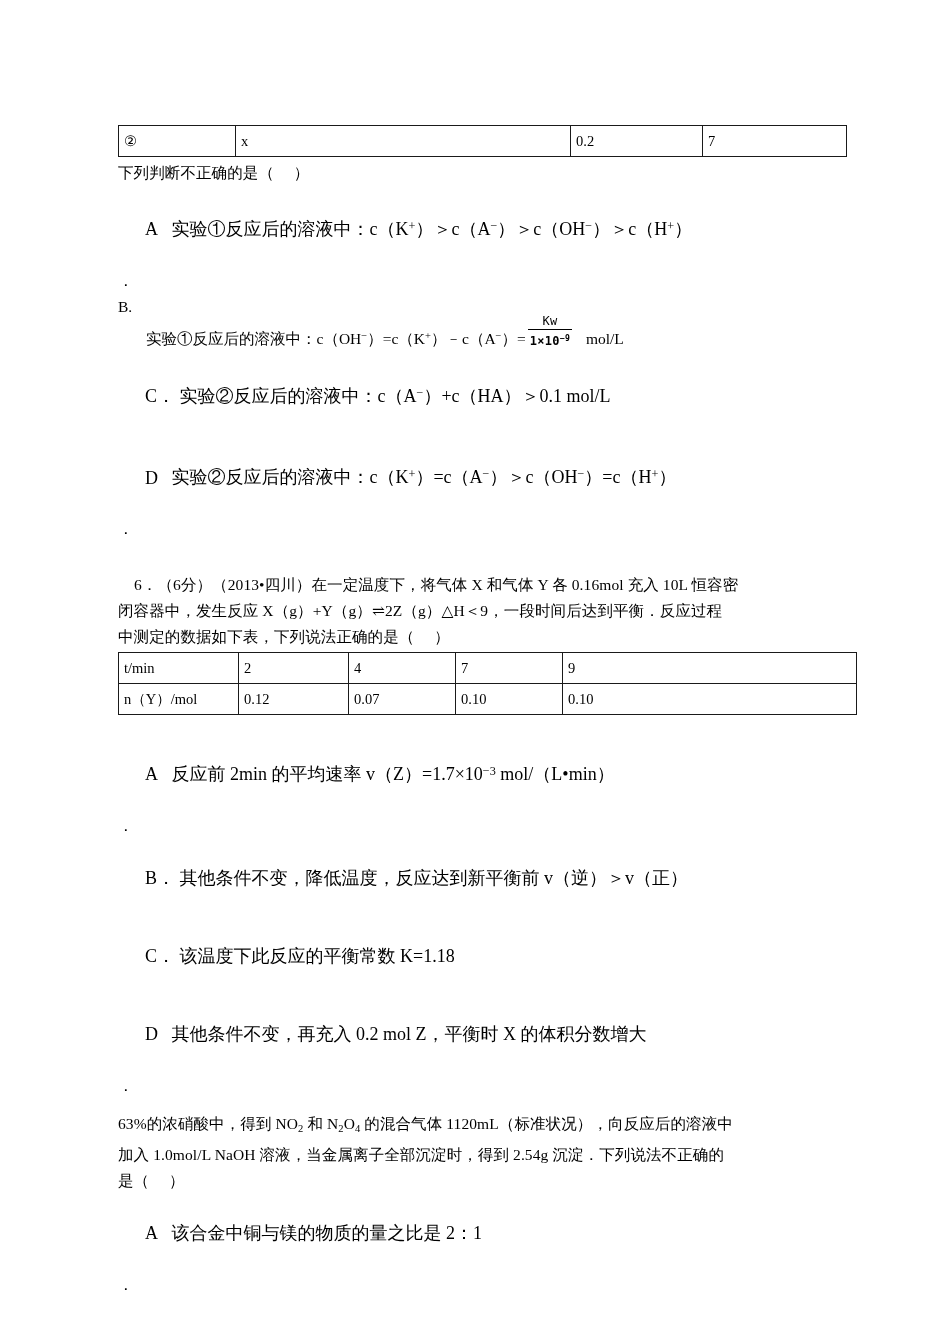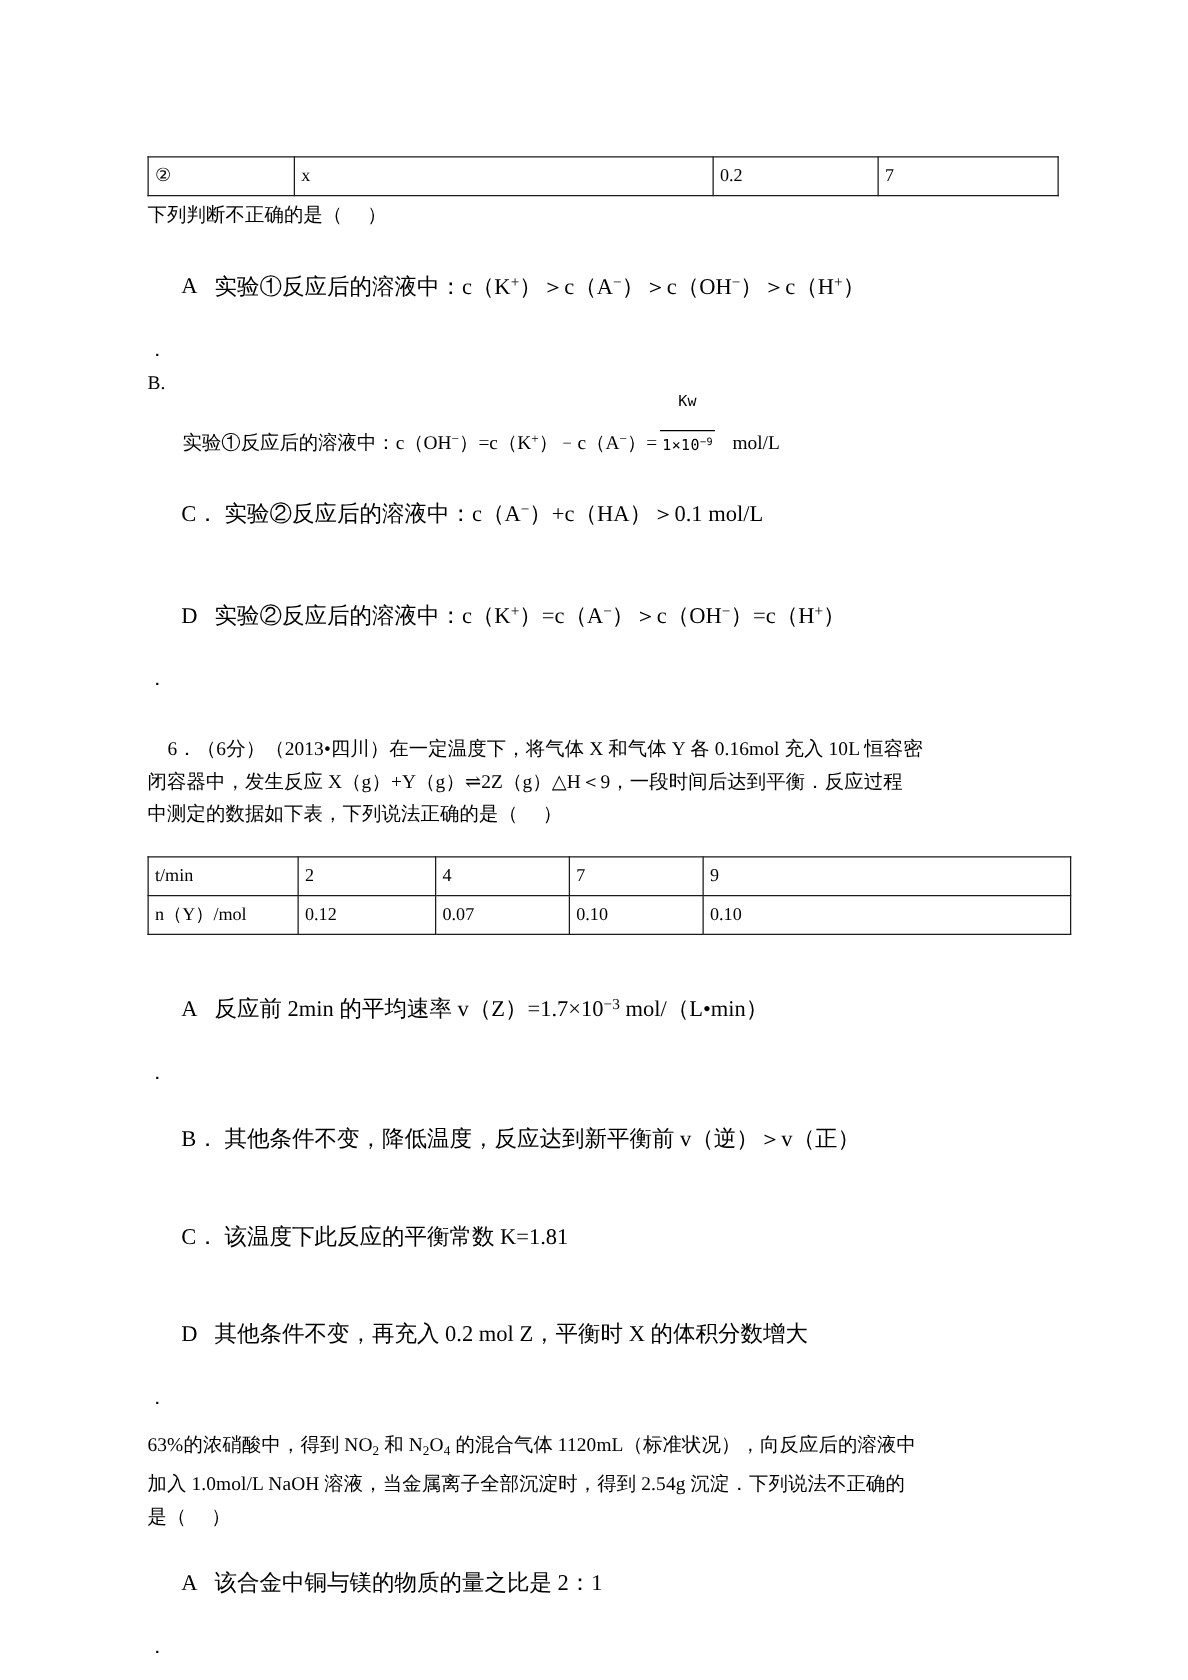--- a/index.html
+++ b/index.html
@@ -74,28 +74,29 @@
     text-align: center;
     font-family: "DejaVu Sans Mono", "Liberation Mono", monospace;
     font-size: 12px;
     line-height: 14px;
     margin: 0 2px;
     position: relative;
     top: -6px;
   }
   .frac .num {
     display: block;
-    padding: 0 4px 16px 4px;
+    padding: 0 4px 1px 4px;
     border-bottom: 1px solid #000;
     letter-spacing: 0.3px;
   }
   .frac .den {
     display: block;
     padding: 1px 2px 0 2px;
     letter-spacing: 0.3px;
+    font-weight: bold;
   }
   .optb-row {
     position: relative;
   }
   .optb-label {
     font-size: 15.5px;
     line-height: 26px;
   }
   .optb-body {
     font-size: 15.5px;
@@ -145,21 +146,21 @@
     </div>
 
     <div class="dot-line">．</div>
 
     <div class="spacer-30"></div>
 
     <div class="line indent1"><span>6．</span><span>（6分）</span><span>（2013•四川）</span><span>在一定温度下，将气体 X 和气体 Y 各 0.16mol 充入 10L 恒容密</span></div>
     <div class="line">闭容器中，发生反应 X（g）+Y（g）⇌2Z（g）△H＜9，一段时间后达到平衡．反应过程</div>
     <div class="line">中测定的数据如下表，下列说法正确的是（     ）</div>
 
-    <table class="doc-table" style="margin-top:20px;padding-left:46px;">
+    <table class="doc-table" style="margin-top:2px;padding-left:46px;">
       <tbody>
         <tr>
           <td style="width:110px;">t/min</td>
           <td style="width:100px;">2</td>
           <td style="width:97px;">4</td>
           <td style="width:97px;">7</td>
           <td style="width:284px;">9</td>
         </tr>
         <tr>
           <td>n（Y）/mol</td>
@@ -177,21 +178,21 @@
       <span>A</span>&nbsp;&nbsp;&nbsp;<span><span>反应前 2min 的平均速率 v（Z）=1.7×10</span><sup>−3</sup><span> mol/（L•min）</span></span>
     </div>
 
     <div class="dot-line">．</div>
 
     <div class="opt">
       <span>B．</span>&nbsp;<span>其他条件不变，降低温度，反应达到新平衡前 v（逆）＞v（正）</span>
     </div>
 
     <div class="opt">
-      <span>C．</span>&nbsp;<span>该温度下此反应的平衡常数 K=1.81</span>
+      <span>C．</span>&nbsp;<span>该温度下此反应的平衡常数 K=1.18</span>
     </div>
 
     <div class="opt">
       <span>D</span>&nbsp;&nbsp;&nbsp;<span>其他条件不变，再充入 0.2 mol Z，平衡时 X 的体积分数增大</span>
     </div>
 
     <div class="dot-line">．</div>
 
     <div class="spacer-12"></div>
 

